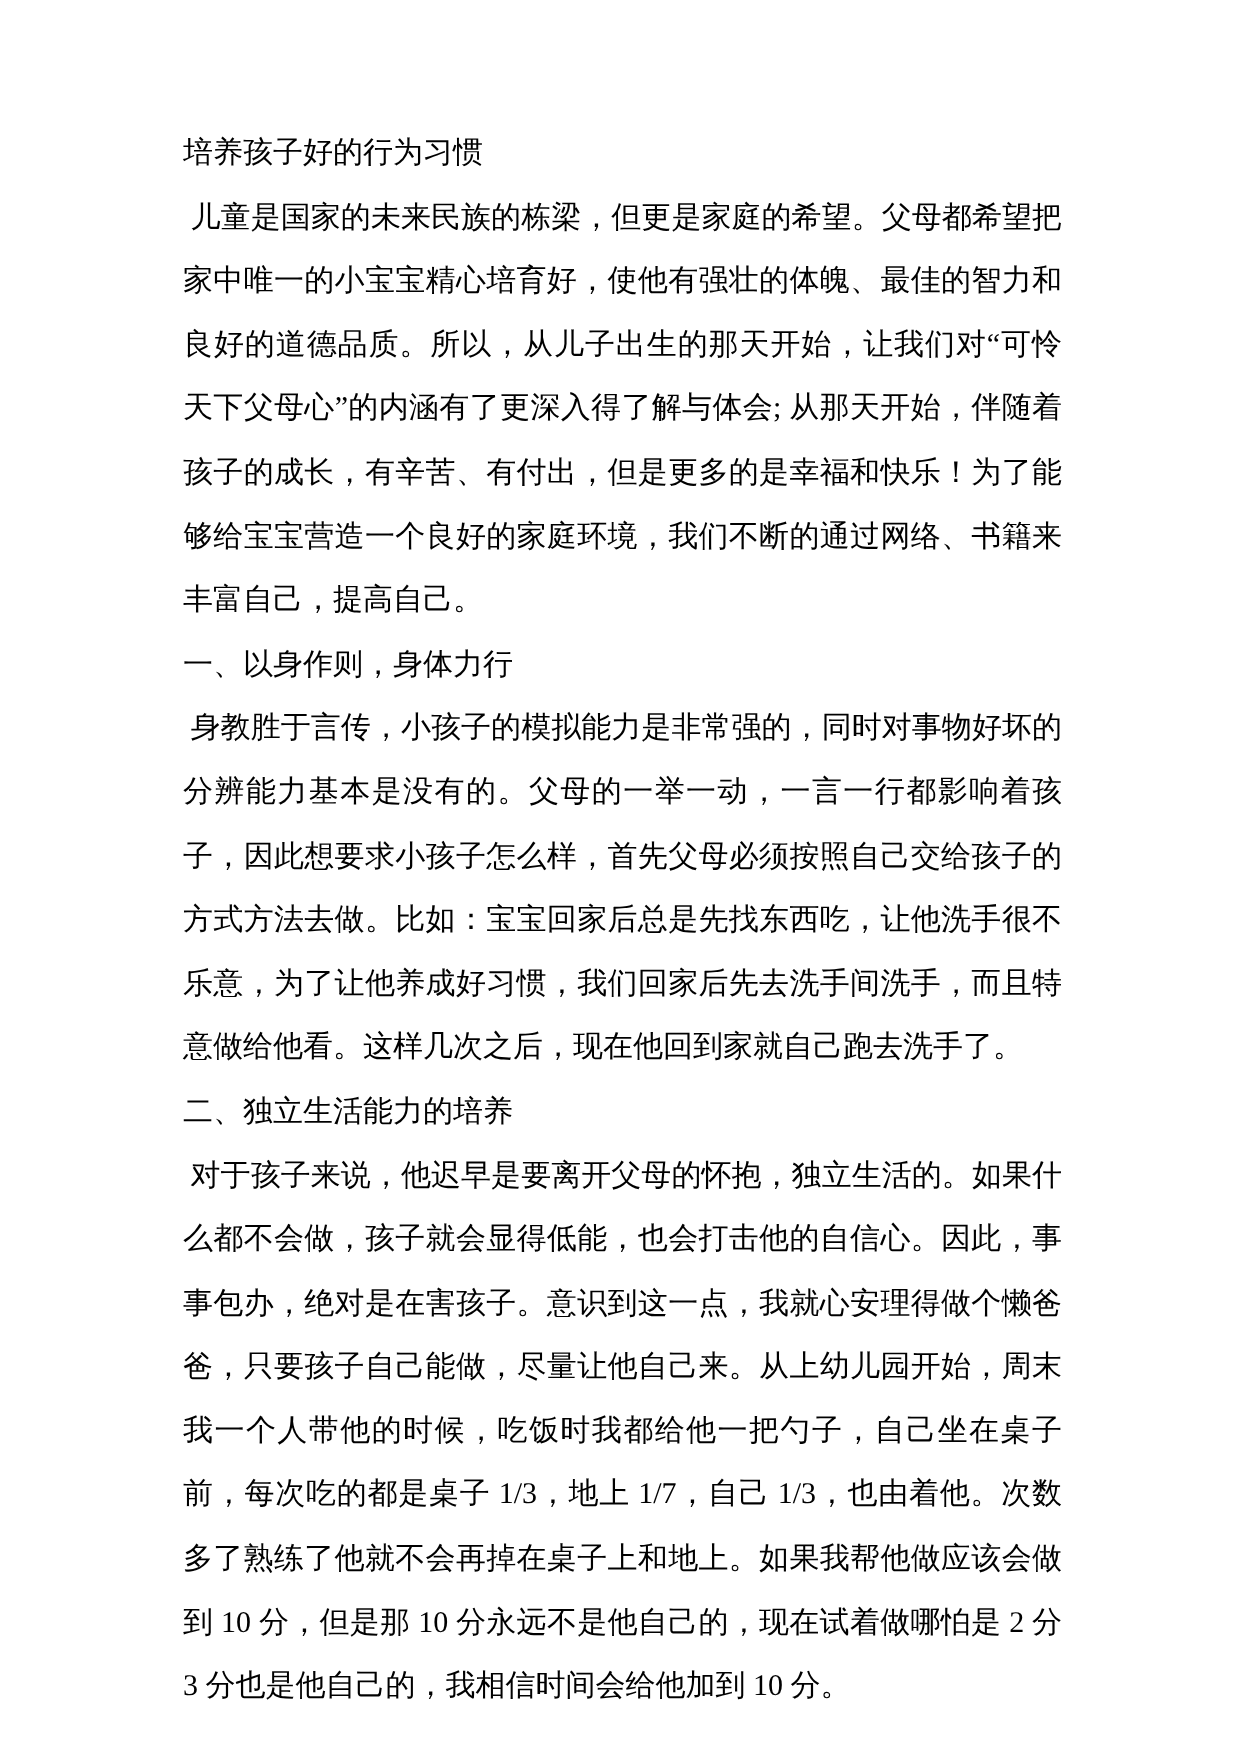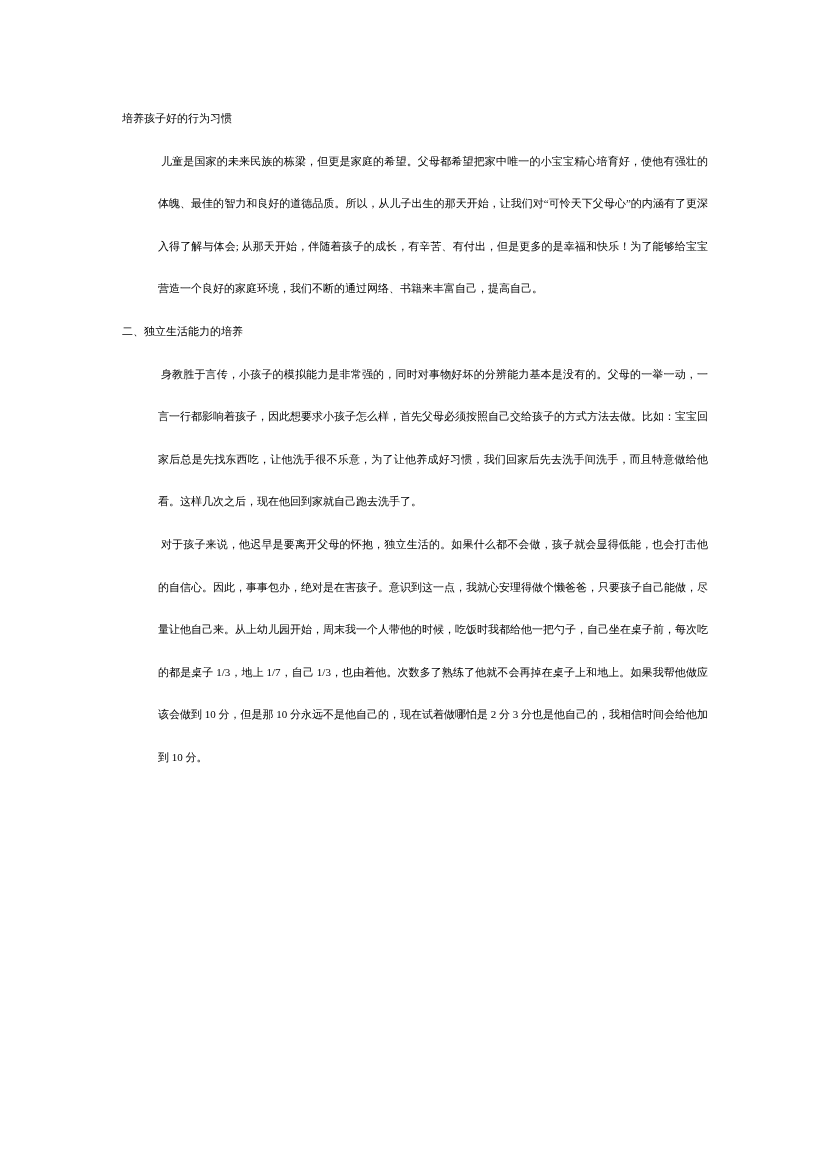--- a/index.html
+++ b/index.html
@@ -10,45 +10,45 @@
   .page {
     position: relative;
     width: 827px;
     height: 1170px;
     background: #ffffff;
     overflow: hidden;
   }
   .content {
     position: absolute;
     left: 122px;
-    top: 97px;
+    top: 81px;
     width: 586px;
     font-family: "Liberation Serif", serif;
-    font-size: 11px;
+    font-size: 20px;
     line-height: 42.6px;
     color: #000000;
   }
   .block {
     margin: 0;
     padding: 0;
     white-space: pre-wrap;
     word-break: break-all;
   }
   .para {
     text-align: justify;
-    margin-left: 36px;
   }
   .title, .heading {
     text-align: left;
   }
 </style>
 </head>
 <body>
 
 <div class="page">
   <div class="content">
     <p class="block title">培养孩子好的行为习惯</p>
     <p class="block para"> 儿童是国家的未来民族的栋梁，但更是家庭的希望。父母都希望把家中唯一的小宝宝精心培育好，使他有强壮的体魄、最佳的智力和良好的道德品质。所以，从儿子出生的那天开始，让我们对“可怜天下父母心”的内涵有了更深入得了解与体会; 从那天开始，伴随着孩子的成长，有辛苦、有付出，但是更多的是幸福和快乐！为了能够给宝宝营造一个良好的家庭环境，我们不断的通过网络、书籍来丰富自己，提高自己。</p>
+    <p class="block heading">一、以身作则，身体力行</p>
+    <p class="block para"> 身教胜于言传，小孩子的模拟能力是非常强的，同时对事物好坏的分辨能力基本是没有的。父母的一举一动，一言一行都影响着孩子，因此想要求小孩子怎么样，首先父母必须按照自己交给孩子的方式方法去做。比如：宝宝回家后总是先找东西吃，让他洗手很不乐意，为了让他养成好习惯，我们回家后先去洗手间洗手，而且特意做给他看。这样几次之后，现在他回到家就自己跑去洗手了。</p>
     <p class="block heading">二、独立生活能力的培养</p>
-    <p class="block para"> 身教胜于言传，小孩子的模拟能力是非常强的，同时对事物好坏的分辨能力基本是没有的。父母的一举一动，一言一行都影响着孩子，因此想要求小孩子怎么样，首先父母必须按照自己交给孩子的方式方法去做。比如：宝宝回家后总是先找东西吃，让他洗手很不乐意，为了让他养成好习惯，我们回家后先去洗手间洗手，而且特意做给他看。这样几次之后，现在他回到家就自己跑去洗手了。</p>
     <p class="block para"> 对于孩子来说，他迟早是要离开父母的怀抱，独立生活的。如果什么都不会做，孩子就会显得低能，也会打击他的自信心。因此，事事包办，绝对是在害孩子。意识到这一点，我就心安理得做个懒爸爸，只要孩子自己能做，尽量让他自己来。从上幼儿园开始，周末我一个人带他的时候，吃饭时我都给他一把勺子，自己坐在桌子前，每次吃的都是桌子 1/3，地上 1/7，自己 1/3，也由着他。次数多了熟练了他就不会再掉在桌子上和地上。如果我帮他做应该会做到 10 分，但是那 10 分永远不是他自己的，现在试着做哪怕是 2 分 3 分也是他自己的，我相信时间会给他加到 10 分。</p>
   </div>
 </div>
 
 </body></html>

